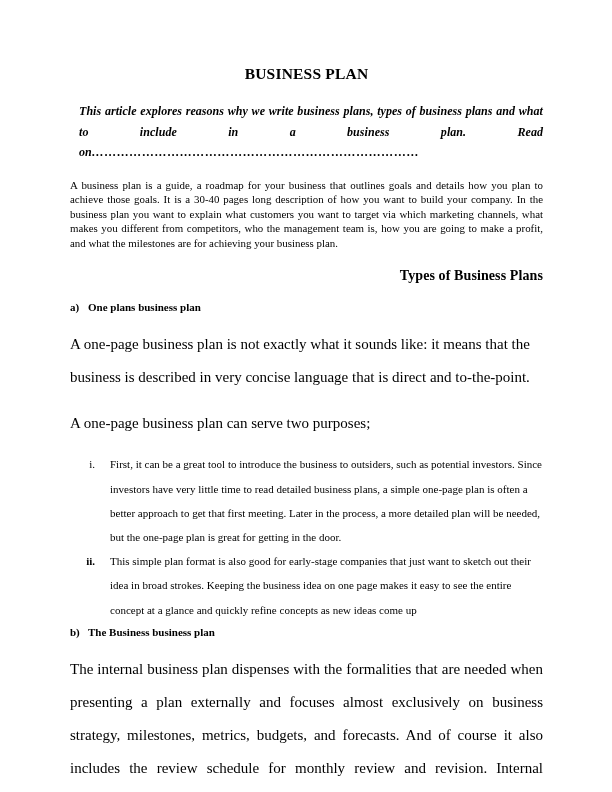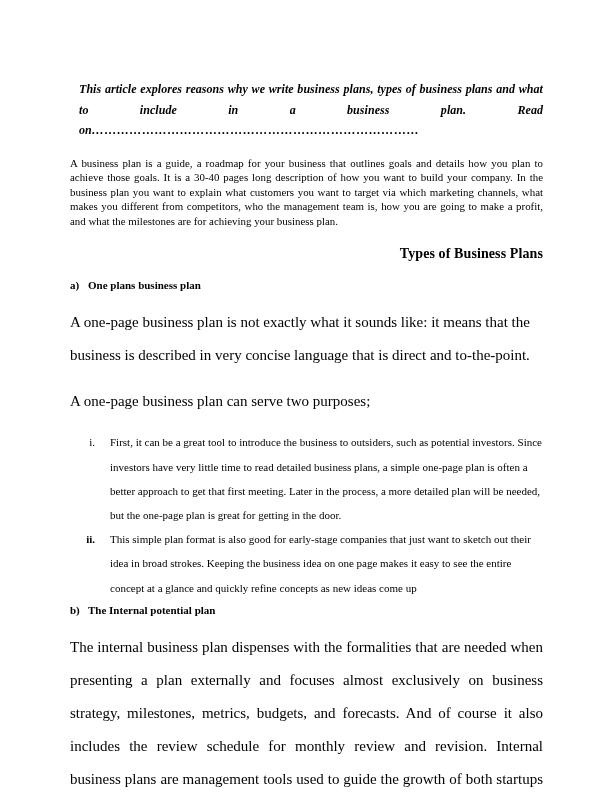--- a/index.html
+++ b/index.html
@@ -116,20 +116,21 @@
   .roman-item .body {
     flex: 1 1 auto;
     text-align: left;
   }
 </style>
 </head>
 <body>
 
 <div class="page">
 
+  <h1 class="doc-title">BUSINESS PLAN</h1>
 
   <p class="lede">
     <span>This article explores reasons why we write business plans, types of business plans and what to include in a business plan. Read on</span><span class="leader">……………………………………………………………………</span>
   </p>
 
   <p class="para-tight">A business plan is a guide, a roadmap for your business that outlines goals and details how you plan to achieve those goals. It is a 30-40 pages long description of how you want to build your company. In the business plan you want to explain what customers you want to target via which marketing channels, what makes you different from competitors, who the management team is, how you are going to make a profit, and what the milestones are for achieving your business plan.</p>
 
   <h2 class="section-heading">Types of Business Plans</h2>
 
   <div class="alpha-item">
@@ -147,18 +148,18 @@
       <span class="body">First, it can be a great tool to introduce the business to outsiders, such as potential investors. Since investors have very little time to read detailed business plans, a simple one-page plan is often a better approach to get that first meeting. Later in the process, a more detailed plan will be needed, but the one-page plan is great for getting in the door.</span>
     </div>
     <div class="roman-item">
       <span class="marker bold">ii.</span>
       <span class="body">This simple plan format is also good for early-stage companies that just want to sketch out their idea in broad strokes. Keeping the business idea on one page makes it easy to see the entire concept at a glance and quickly refine concepts as new ideas come up</span>
     </div>
   </div>
 
   <div class="alpha-item" style="margin-top:2px;">
     <span class="marker">b)</span>
-    <span class="label">The Internal potential plan</span>
+    <span class="label">The Business business plan</span>
   </div>
 
   <p class="para-loose justified">The internal business plan dispenses with the formalities that are needed when presenting a plan externally and focuses almost exclusively on business strategy, milestones, metrics, budgets, and forecasts. And of course it also includes the review schedule for monthly review and revision. Internal business plans are management tools used to guide the growth of both startups and existing businesses. They help business owners think through strategic decisions and measure progress towards goals.</p>
 
 </div>
 
 </body></html>

